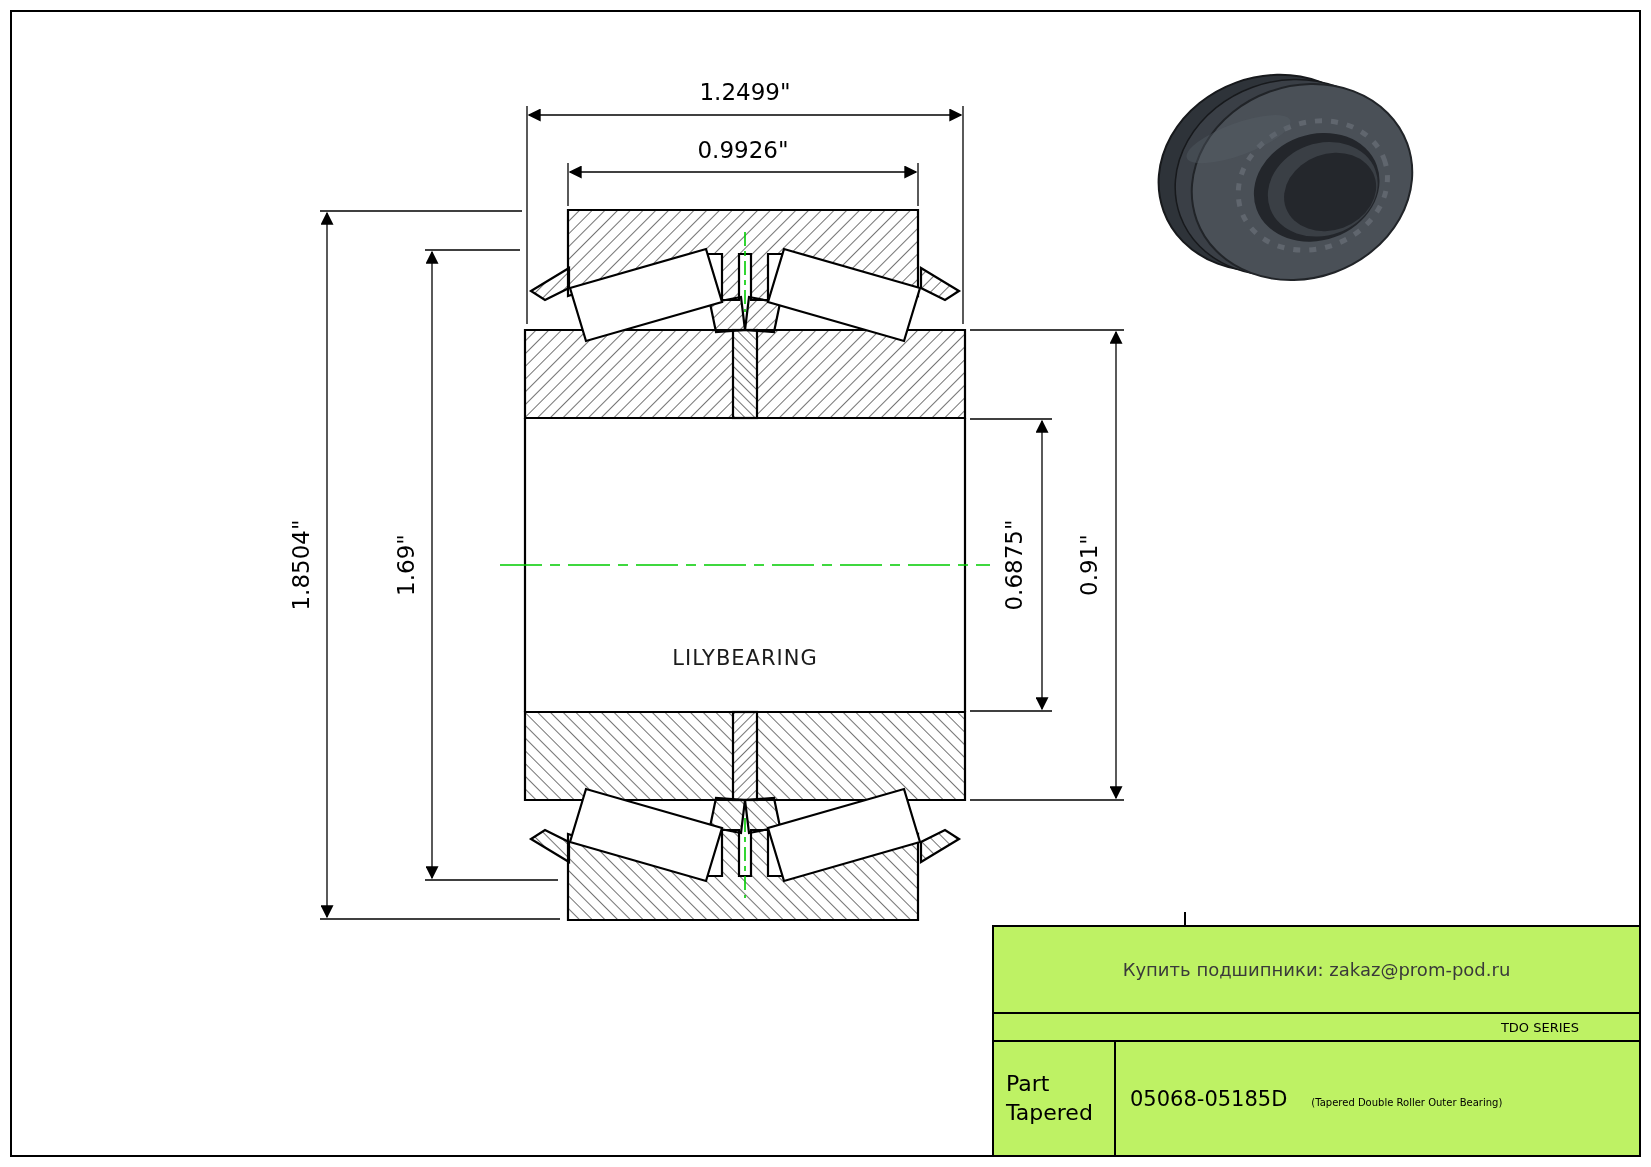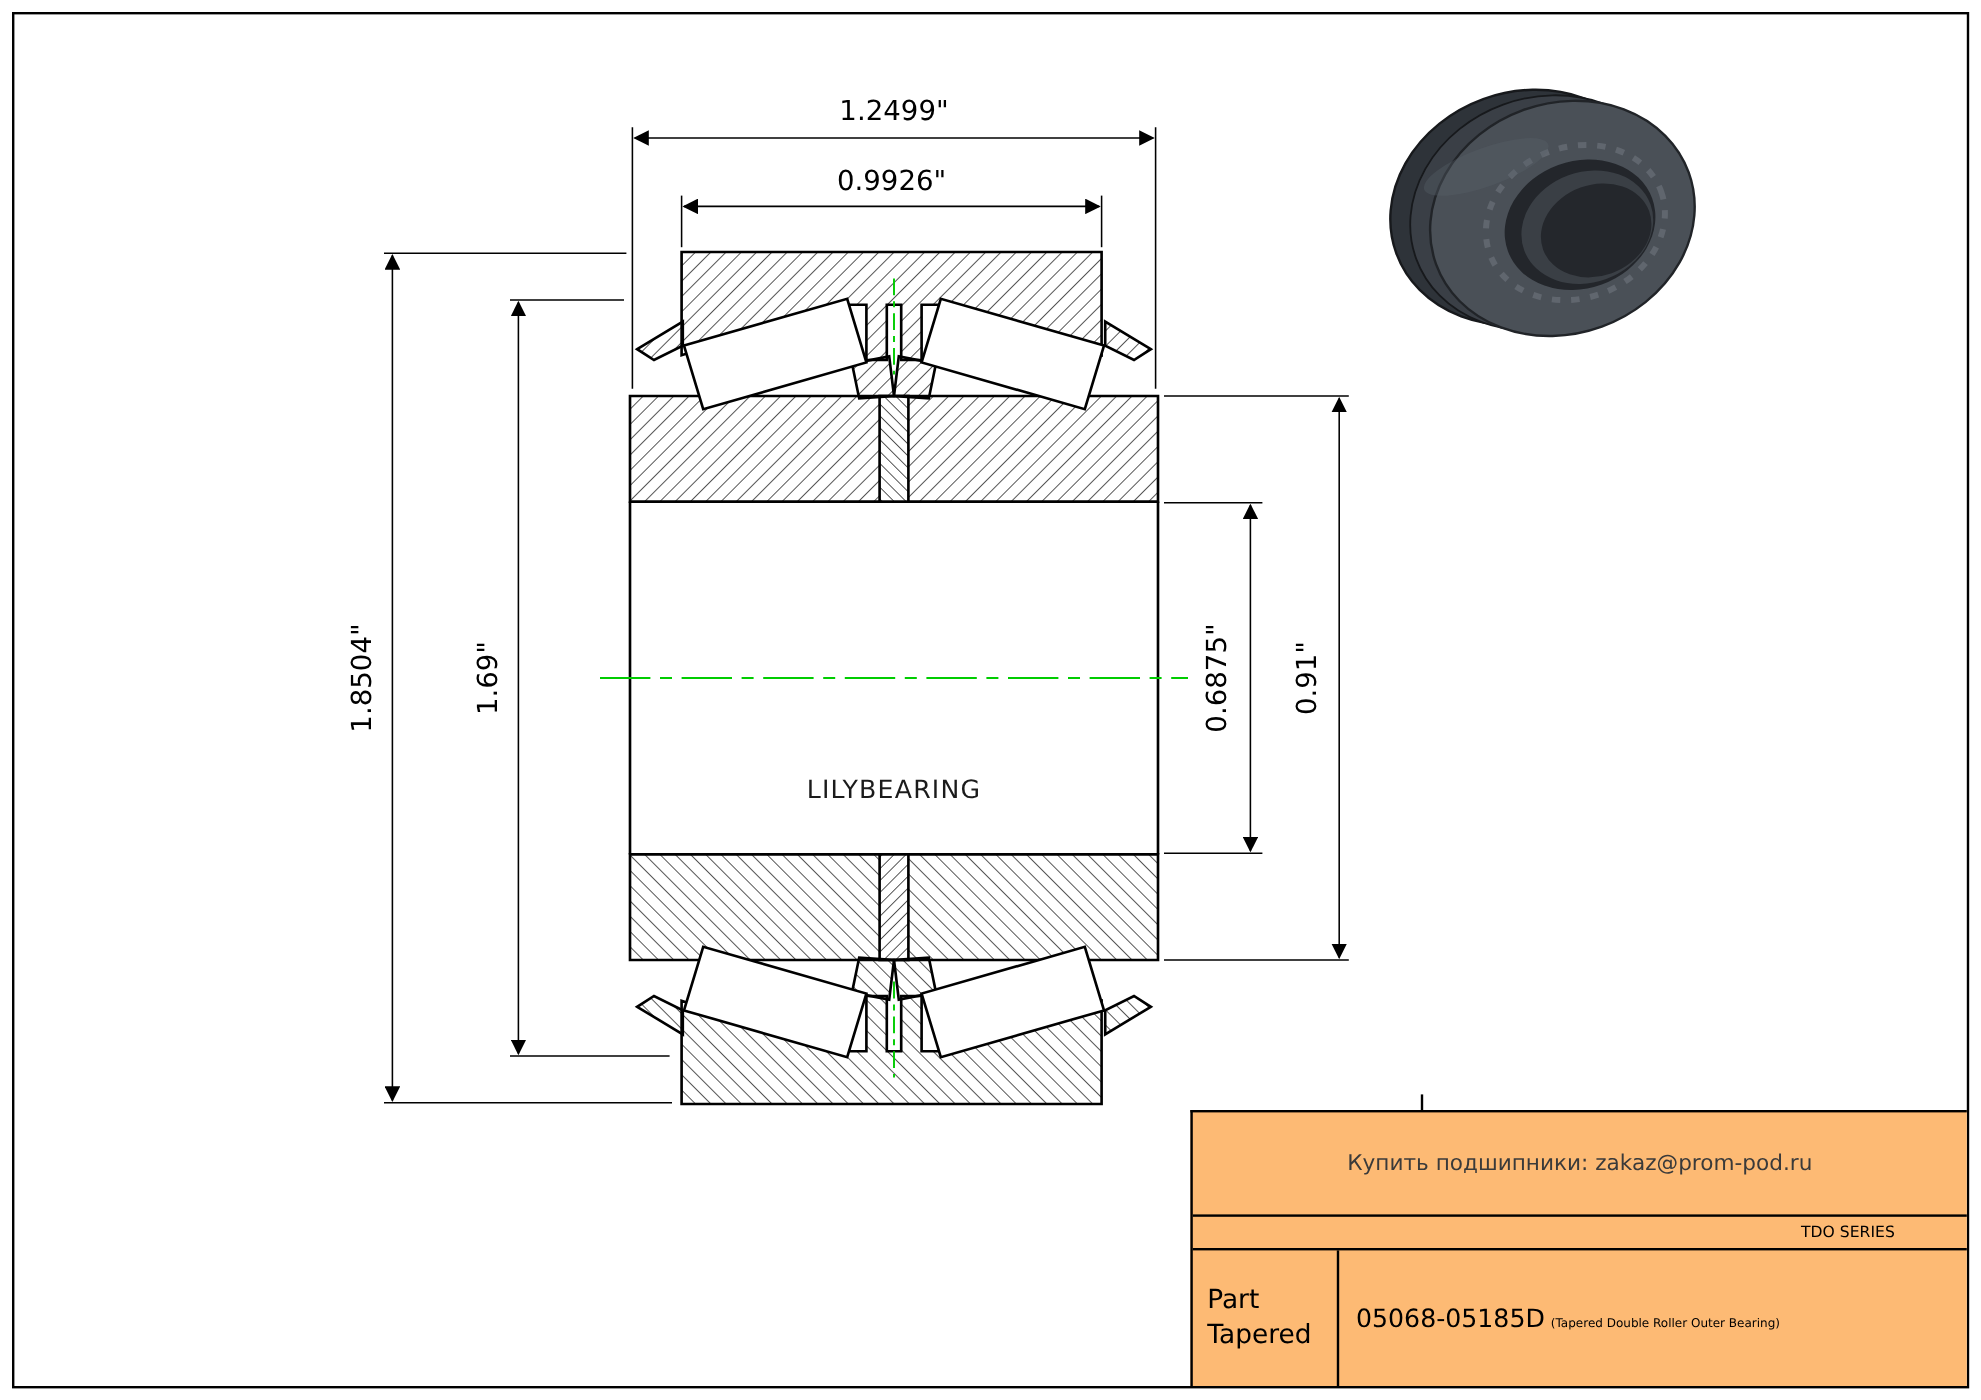--- a/index.html
+++ b/index.html
@@ -14,30 +14,30 @@
   svg .white   { fill:#ffffff; stroke:#000; stroke-width:2.2; }
   svg .ext     { stroke:#000; stroke-width:1.3; }
   svg .dline   { stroke:#000; stroke-width:1.3; fill:none; }
   svg text.dimtxt { font-family:"DejaVu Sans", sans-serif; font-size:23px; fill:#000; }
   svg text.wmark  { font-family:"DejaVu Sans", sans-serif; font-size:21px; fill:#1b1b1b; letter-spacing:1px; }
   svg .cline { stroke:#00cc00; stroke-width:1.6; fill:none; }
 
   .title-block {
     position:absolute; left:992px; top:925px; right:12px; bottom:12px;
     border-left:2px solid #000; border-top:2px solid #000;
-    display:flex; flex-direction:column; background:#fdba74;
+    display:flex; flex-direction:column; background:#bef264;
   }
   .tb-supplier { flex:0 0 85px; display:flex; align-items:center; justify-content:center;
                  font-size:18px; color:#3a3a3a; }
   .tb-series   { flex:0 0 26px; border-top:2px solid #000; display:flex; align-items:center;
                  justify-content:flex-end; padding-right:60px; font-size:13px;text-align:center; }
   .tb-main     { flex:1; border-top:2px solid #000; display:flex; }
   .tb-part-label { flex:0 0 108px; border-right:2px solid #000; display:flex; align-items:center;
                    padding-left:12px; font-size:22px; line-height:1.3; }
-  .tb-part-value { flex:1; display:flex; align-items:baseline; padding-left:14px; gap:5px;
+  .tb-part-value { flex:1; display:flex; align-items:baseline; padding-left:14px; gap:24px;
                    align-self:center; }
   .pn { font-size:21px; }
   .pd { font-size:10px; }
 </style>
 </head>
 <body>
 
 <div class="page">
   <div class="frame"></div>
 

